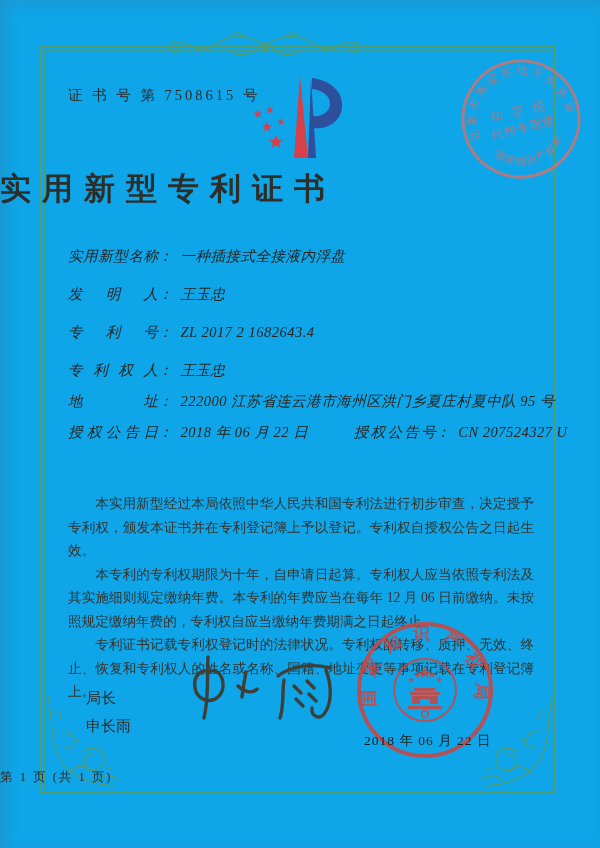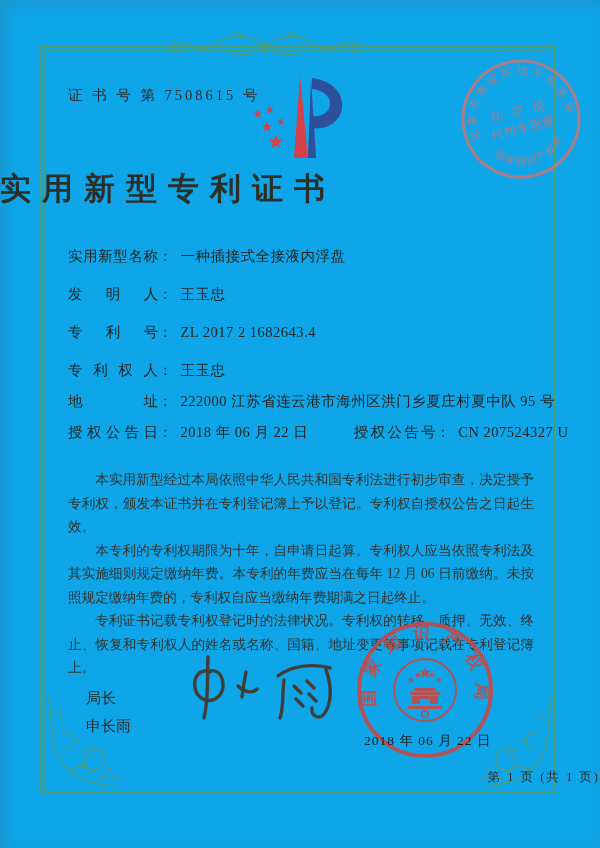--- a/index.html
+++ b/index.html
@@ -10,40 +10,40 @@
   
   .frame { position:absolute; left:40px; top:46px; width:516px; height:748px;
     border:2px solid var(--green,#4f9e74); }
   .frame-inner { position:absolute; left:2px; top:2px; right:2px; bottom:2px;
     border:1px solid var(--green,#4f9e74); opacity:.8; }
   .cert-no { position:absolute; left:68px; top:86px; font-size:14.5px; color:#2c2c28;
     letter-spacing:3px; }
   .logo { position:absolute; left:250px; top:70px; width:100px; height:98px; }
   .title { position:absolute; left:0; top:168px; width:600px; text-align:left;
     font-size:31px; font-weight:bold; color:#2e2e29; letter-spacing:11px; }
-  .fields { position:absolute; left:68px; top:246px; width:470px; font-size:14.5px; color:#262622; }
+  .fields { position:absolute; left:68px; top:246px; width:470px; font-size:14.5px; color:#262622;font-style:italic; }
   .frow { line-height:21px; margin-bottom:17px; white-space:nowrap; }
   .frow.tight { margin-bottom:10px; }
   .flabel { display:inline-block; width:90px; text-align:justify; text-align-last:justify; }
   .fcolon { margin-right:8px; }
   .fvalue { letter-spacing:.5px; }
   .grant-row { margin-bottom:10px; }
   .grant-no { display:inline-block; margin-left:42px; }
   .grant-no .flabel { width:82px; }
-  .paras { position:absolute; left:68px; top:468px; width:466px; font-size:13.6px;
+  .paras { position:absolute; left:68px; top:492px; width:466px; font-size:13.6px;
     line-height:23.5px; color:#33332d; text-align:justify; }
   .paras p { text-indent:2em; }
   .signer { position:absolute; left:86px; top:684px; font-size:15px; color:#2c2c28; line-height:28px; }
   .signature { position:absolute; left:180px; top:652px; width:175px; height:90px; }
   .seal { position:absolute; left:354px; top:619px; width:142px; height:142px; opacity:.88; }
   .seal-date { position:absolute; left:364px; top:732px; font-size:13.5px; color:#1e1e1c;
     letter-spacing:1px; }
   .tax-seal { position:absolute; left:455px; top:53px; width:132px; height:132px;
     transform:rotate(-14deg); opacity:.8; }
-  .footer { position:absolute; left:0; top:769px; width:600px; text-align:right;
+  .footer { position:absolute; left:0; top:769px; width:600px; text-align:left;
     font-size:12.5px; color:#2c2c28; letter-spacing:2px; }
   .ornament-top { position:absolute; left:168px; top:25px; width:194px; height:42px; }
   .flourish { position:absolute; width:100px; height:100px; }
   .flourish.bl { left:44px; top:694px; }
   .flourish.br { left:456px; top:694px; transform:scaleX(-1); }
   svg .green-line { stroke:var(--green,#4f9e74); fill:none; stroke-linecap:round; }
 </style>
 </head>
 <body>
 

